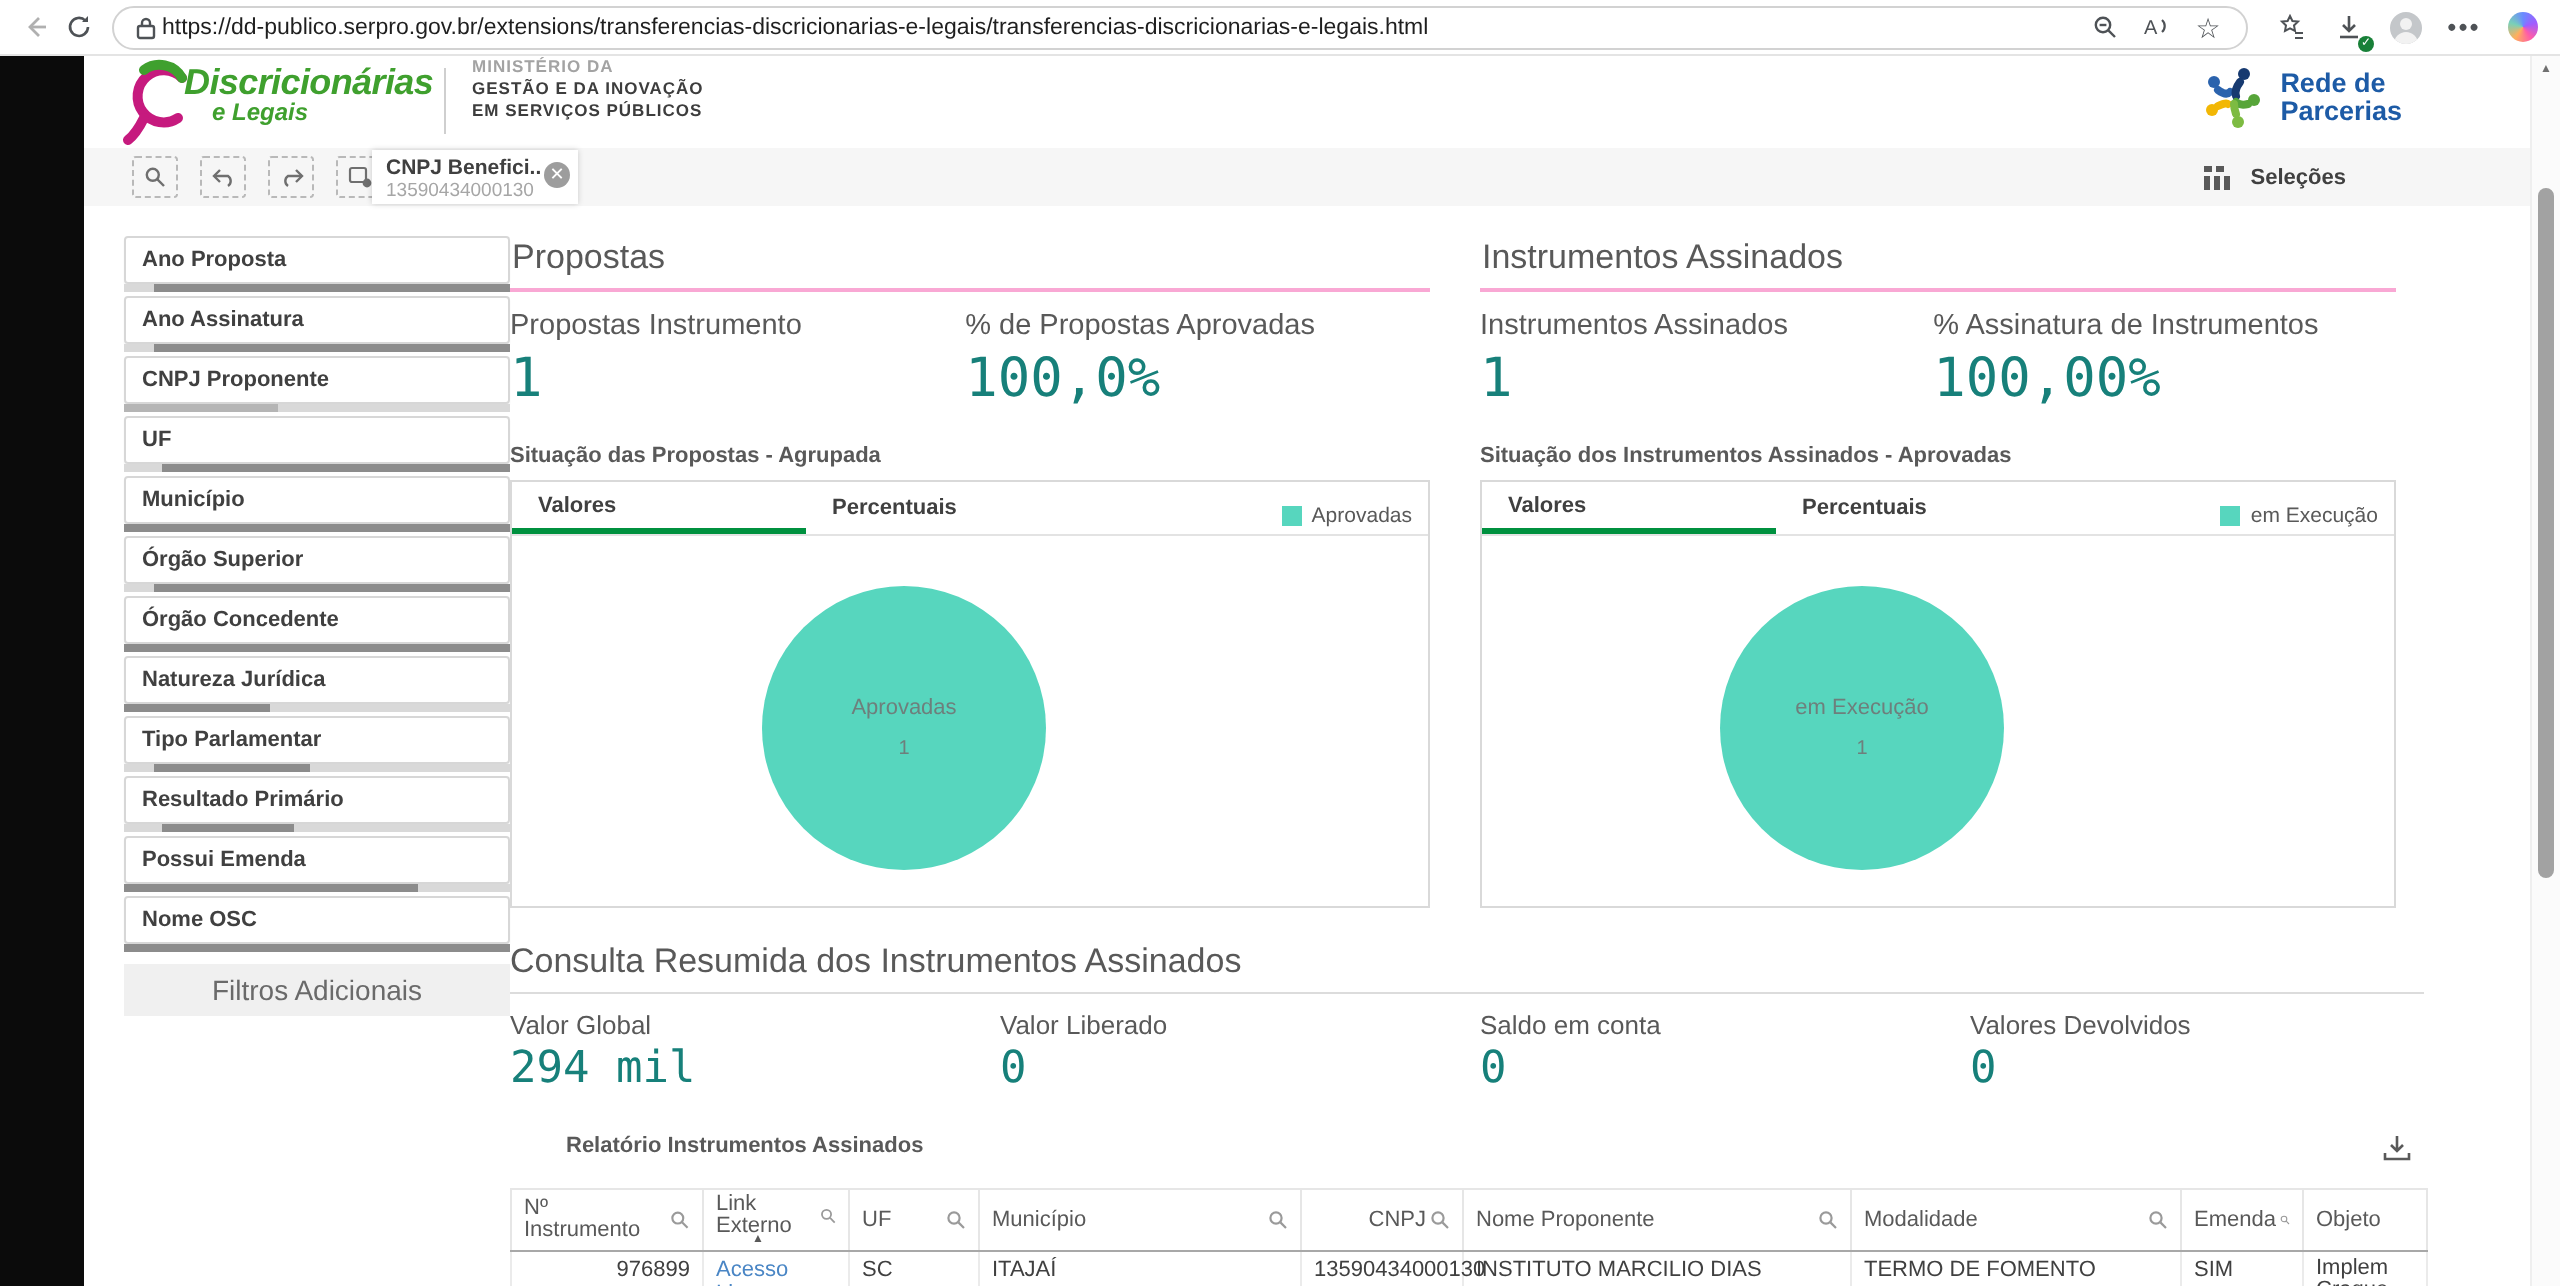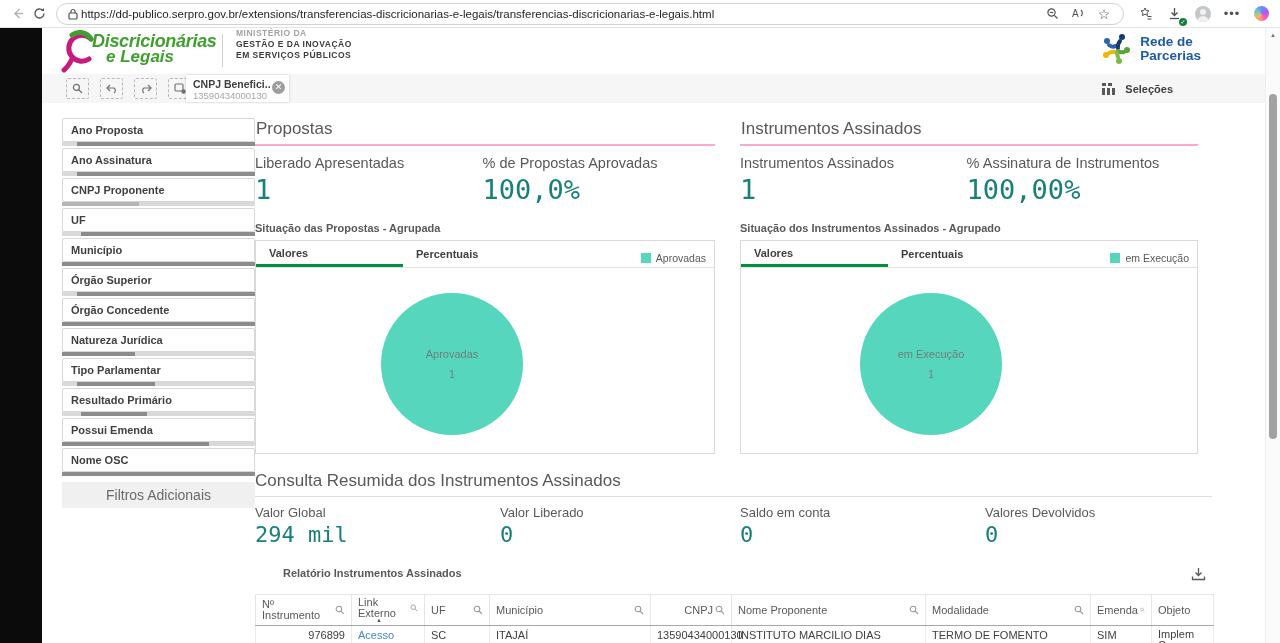--- a/index.html
+++ b/index.html
@@ -33,21 +33,21 @@
   .scroll-up { position:absolute; left:4px; top:4px; font-size:6px; color:#707070; }
   .scroll-thumb { position:absolute; left:3px; top:66px; width:8px; height:345px; background:#a2a2a2; border-radius:4px; }
 
   .app { position:absolute; left:42px; top:28px; width:1223px; height:615px; background:#fff; }
 
   
   .app-header { position:relative; height:46px; background:#fff; }
   .brand { position:absolute; left:16px; top:1px; display:flex; }
   .brand-text { margin-left:-8px; margin-top:4px; font-style:italic; font-weight:bold; color:#3fa02e; line-height:17px; }
   .brand-l1 { font-size:18px; letter-spacing:-0.3px; }
-  .brand-l2 { font-size:17px; margin-left:14px; margin-top:-2px; }
+  .brand-l2 { font-size:12px; margin-left:14px; margin-top:-2px; }
   .vdiv { position:absolute; left:180px; top:6px; width:1px; height:33px; background:#cfcfcf; }
   .ministry { position:absolute; left:194px; top:0; font-weight:bold; font-size:8.5px;
     letter-spacing:.5px; color:#3d3d3d; line-height:11px; }
   .m-faded { color:#a3a3a3; }
   .partner { position:absolute; right:64px; top:2px; display:flex; align-items:center; gap:5px; }
   .partner-text { font-weight:bold; font-size:13.5px; color:#1d5ba6; line-height:14px; }
 
   
   .selection-bar { position:absolute; left:0; top:46px; width:1223px; height:29px; background:#f6f6f6; }
   .qbtn { position:absolute; top:4px; width:23px; height:21px; border:1px dashed #b9b9b9; border-radius:2px;
@@ -397,21 +397,21 @@
     </div>
 
     <div class="main">
 
       <div class="top-grid">
 
         <div class="col">
           <div class="section-title">Propostas</div>
           <div class="kpi-row">
             <div class="kpi-a">
-              <div class="kpi-lbl">Liberado Apresentadas</div>
+              <div class="kpi-lbl">Propostas Instrumento</div>
               <div class="kpi-val">1</div>
             </div>
             <div class="kpi-b">
               <div class="kpi-lbl">% de Propostas Aprovadas</div>
               <div class="kpi-val">100,0%</div>
             </div>
           </div>
           <div class="chart-sub">Situação das Propostas - Agrupada</div>
           <div class="chart-card card-left">
             <div class="tabs">
@@ -434,21 +434,21 @@
           <div class="kpi-row">
             <div class="kpi-a">
               <div class="kpi-lbl">Instrumentos Assinados</div>
               <div class="kpi-val">1</div>
             </div>
             <div class="kpi-b">
               <div class="kpi-lbl">% Assinatura de Instrumentos</div>
               <div class="kpi-val">100,00%</div>
             </div>
           </div>
-          <div class="chart-sub">Situação dos Instrumentos Assinados - Agrupado</div>
+          <div class="chart-sub">Situação dos Instrumentos Assinados - Aprovadas</div>
           <div class="chart-card card-right">
             <div class="tabs">
               <div class="tab active">Valores</div>
               <div class="tab">Percentuais</div>
             </div>
             <div class="legend">
               <span class="legend-sq"></span>
               <span>em Execução</span>
             </div>
             <div class="pie">

